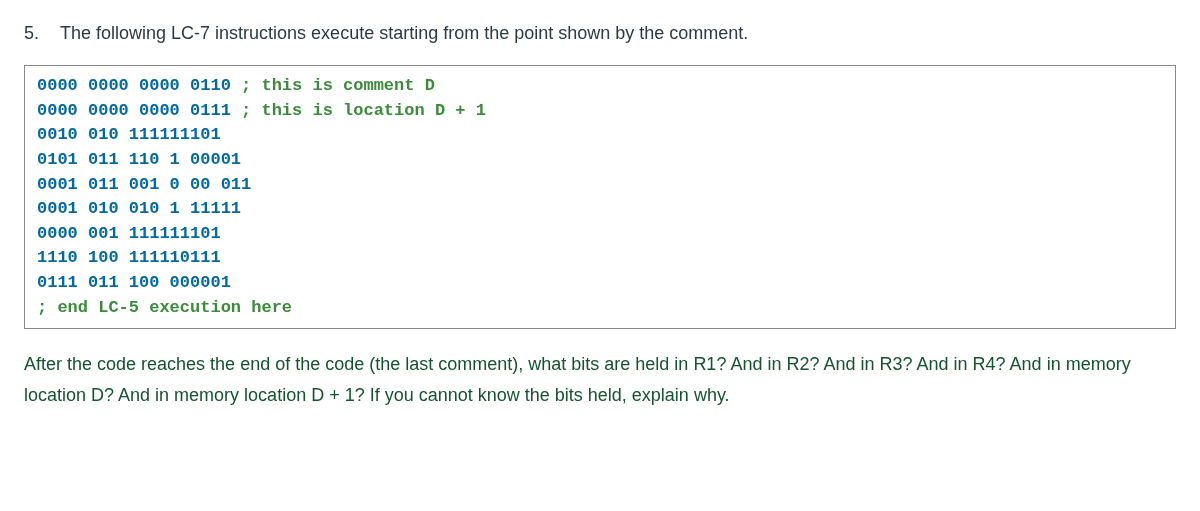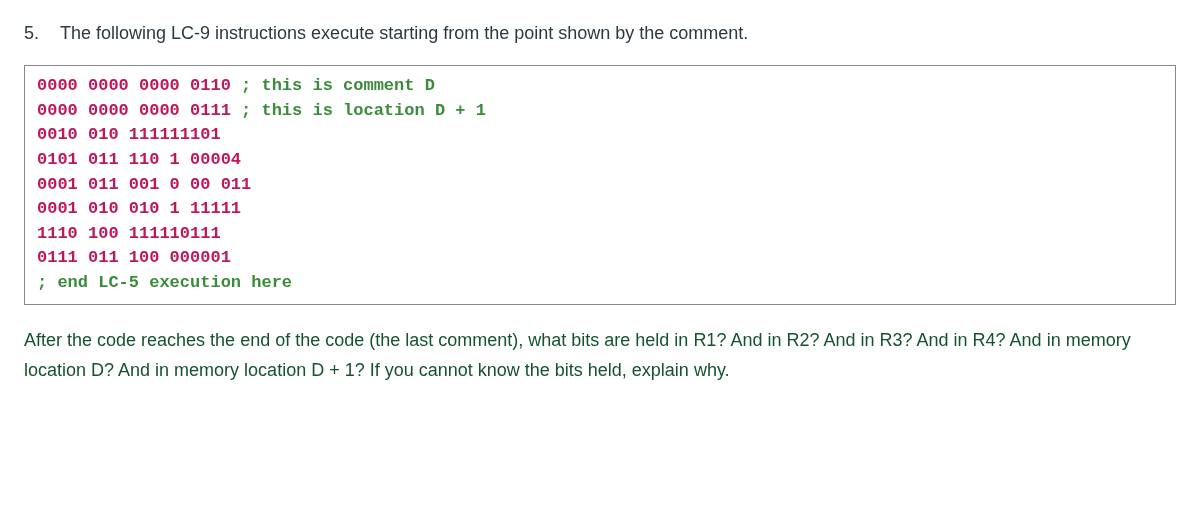--- a/index.html
+++ b/index.html
@@ -32,43 +32,44 @@
       margin-bottom: 20px;
       font-family: 'Courier New', Courier, monospace;
       font-size: 17px;
       font-weight: bold;
       line-height: 1.45;
     }
     .code-line {
       white-space: pre;
     }
     .code-binary {
-      color: #be185d;
+      color: #0369a1;
     }
     .code-comment {
       color: #3a8c3a;
     }
     .follow-up {
       color: #14532d;
       line-height: 1.7;
     }
   </style>
 </head>
 <body>
 
 <div class="question-header">
   <div class="question-number">5.</div>
-  <div class="question-text">The following LC-9 instructions execute starting from the point shown by the comment.</div>
+  <div class="question-text">The following LC-7 instructions execute starting from the point shown by the comment.</div>
 </div>
 
 <div class="code-block">
   <div class="code-line"><span class="code-binary">0000 0000 0000 0110 </span><span class="code-comment">; this is comment D</span></div>
   <div class="code-line"><span class="code-binary">0000 0000 0000 0111 </span><span class="code-comment">; this is location D + 1</span></div>
   <div class="code-line"><span class="code-binary">0010 010 111111101</span><span class="code-comment"></span></div>
-  <div class="code-line"><span class="code-binary">0101 011 110 1 00004</span><span class="code-comment"></span></div>
+  <div class="code-line"><span class="code-binary">0101 011 110 1 00001</span><span class="code-comment"></span></div>
   <div class="code-line"><span class="code-binary">0001 011 001 0 00 011</span><span class="code-comment"></span></div>
   <div class="code-line"><span class="code-binary">0001 010 010 1 11111</span><span class="code-comment"></span></div>
+  <div class="code-line"><span class="code-binary">0000 001 111111101</span><span class="code-comment"></span></div>
   <div class="code-line"><span class="code-binary">1110 100 111110111</span><span class="code-comment"></span></div>
   <div class="code-line"><span class="code-binary">0111 011 100 000001</span><span class="code-comment"></span></div>
   <div class="code-line"><span class="code-binary"></span><span class="code-comment">; end LC-5 execution here</span></div>
 </div>
 
 <div class="follow-up">After the code reaches the end of the code (the last comment), what bits are held in R1?  And in R2?  And in R3?  And in R4?  And in memory location D?  And in memory location D + 1? If you cannot know the bits held, explain why.</div>
 
 </body></html>

